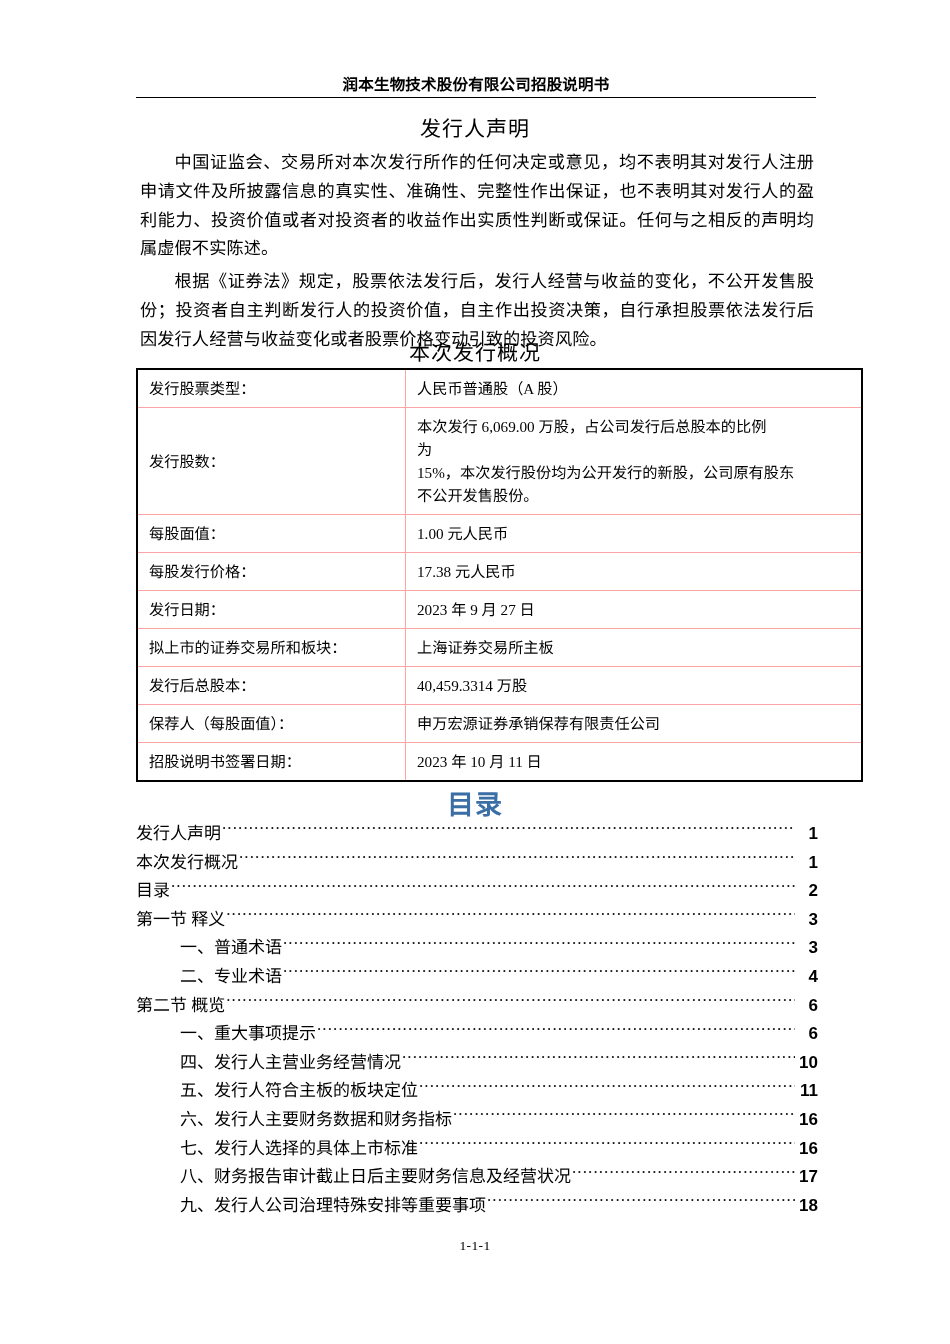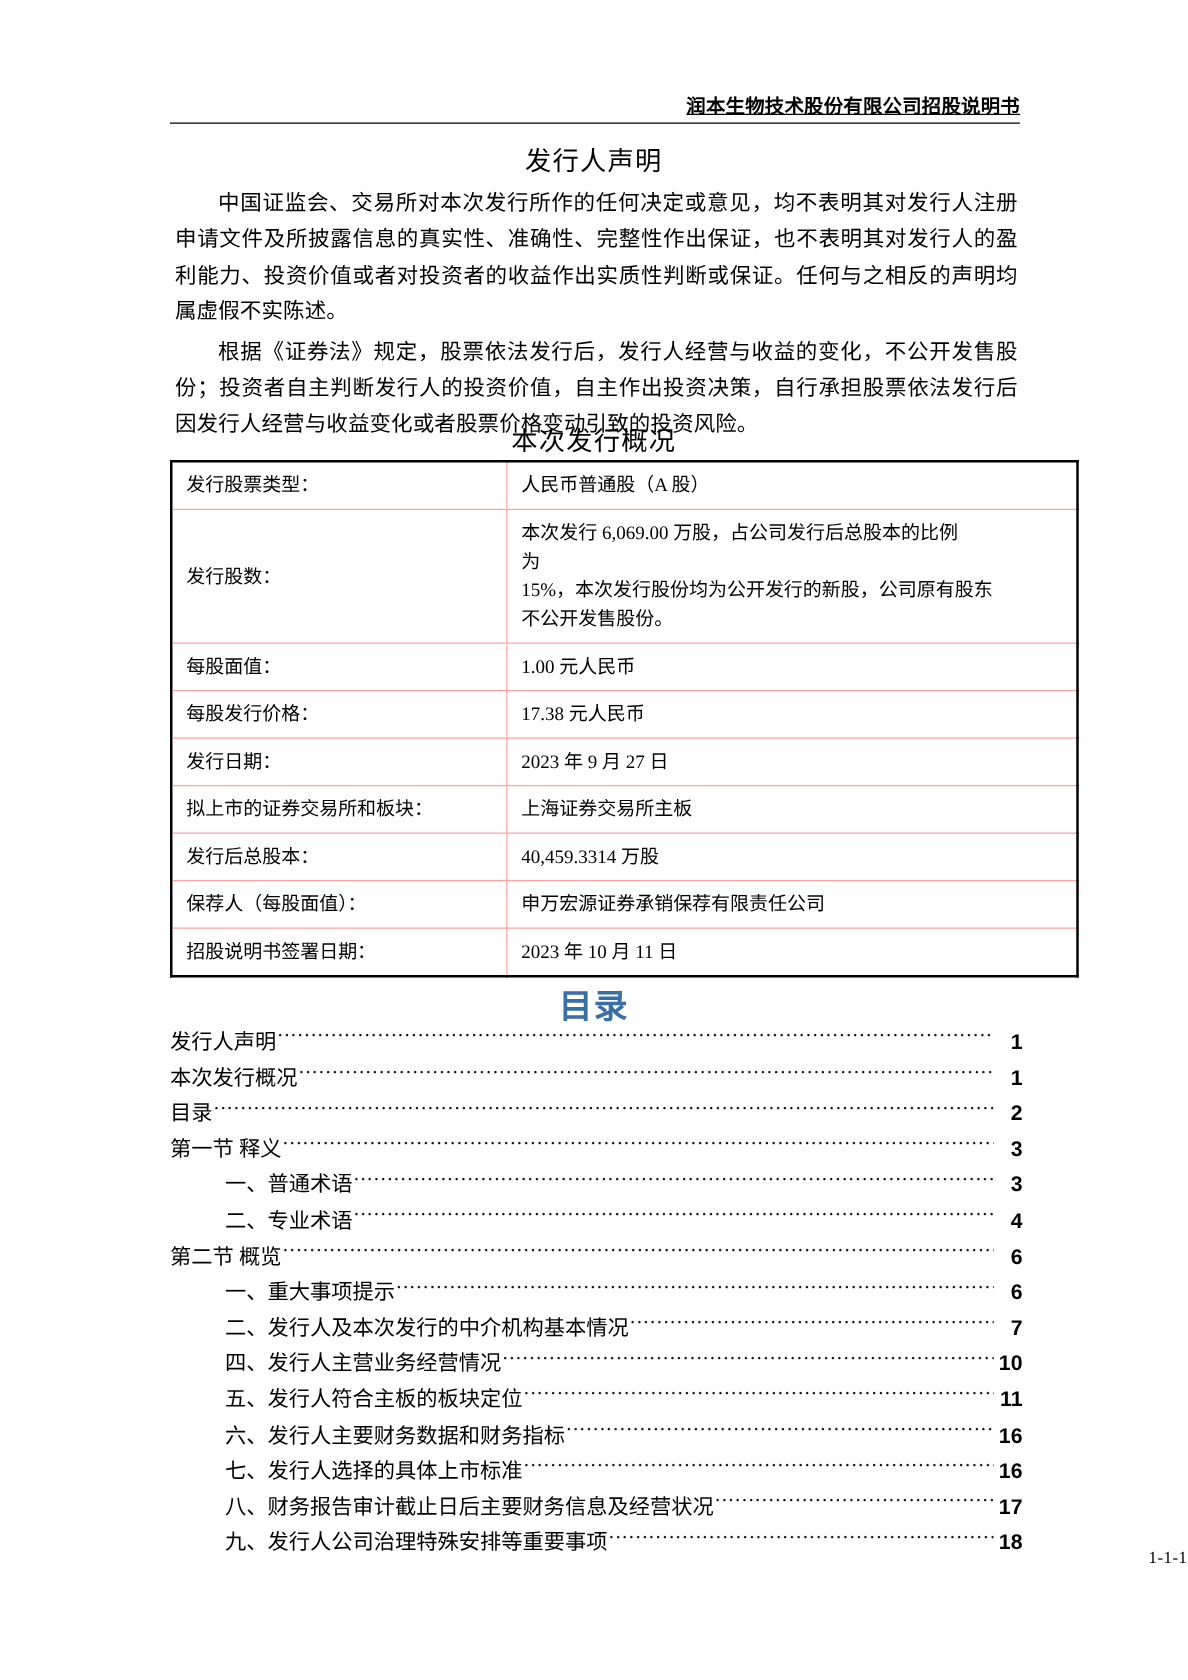--- a/index.html
+++ b/index.html
@@ -27,29 +27,28 @@
     padding: 0;
   }
 
   
   .doc-header {
     position: absolute;
     left: 136px;
     top: 72px;
     width: 680px;
     display: flex;
-    justify-content: flex-end;
+    justify-content: center;
     align-items: flex-end;
     border-bottom: 1.6px solid #000;
     padding-bottom: 3px;
     font-family: "Liberation Sans", "DejaVu Sans", sans-serif;
     font-size: 15.5px;
     font-weight: 600;
     letter-spacing: 0.2px;
-    text-decoration: underline;
   }
   .doc-header .hdr-left { white-space: nowrap; }
   .doc-header .hdr-right { white-space: nowrap; }
 
   
   .section-title {
     text-align: center;
     font-size: 21px;
     font-weight: 400;
     font-family: "Liberation Serif", "DejaVu Serif", serif;
@@ -174,21 +173,21 @@
     min-width: 22px;
     text-align: right;
   }
 
   
   #page-footer {
     position: absolute;
     left: 0;
     top: 1238px;
     width: 950px;
-    text-align: right;
+    text-align: center;
     font-size: 13.5px;
     font-family: "Liberation Serif", "DejaVu Serif", serif;
     letter-spacing: 0.4px;
   }
 </style>
 </head>
 <body>
 
 <div class="page">
 
@@ -304,25 +303,20 @@
         <span class="toc-label">第二节 概览</span>
         <span class="toc-leader"></span>
         <span class="toc-page">6</span>
       </div>
       <div class="toc-row level-2">
         <span class="toc-label">一、重大事项提示</span>
         <span class="toc-leader"></span>
         <span class="toc-page">6</span>
       </div>
       <div class="toc-row level-2">
-        <span class="toc-label">二、发行人及本次发行的中介机构基本情况</span>
-        <span class="toc-leader"></span>
-        <span class="toc-page">7</span>
-      </div>
-      <div class="toc-row level-2">
         <span class="toc-label">四、发行人主营业务经营情况</span>
         <span class="toc-leader"></span>
         <span class="toc-page">10</span>
       </div>
       <div class="toc-row level-2">
         <span class="toc-label">五、发行人符合主板的板块定位</span>
         <span class="toc-leader"></span>
         <span class="toc-page">11</span>
       </div>
       <div class="toc-row level-2">

